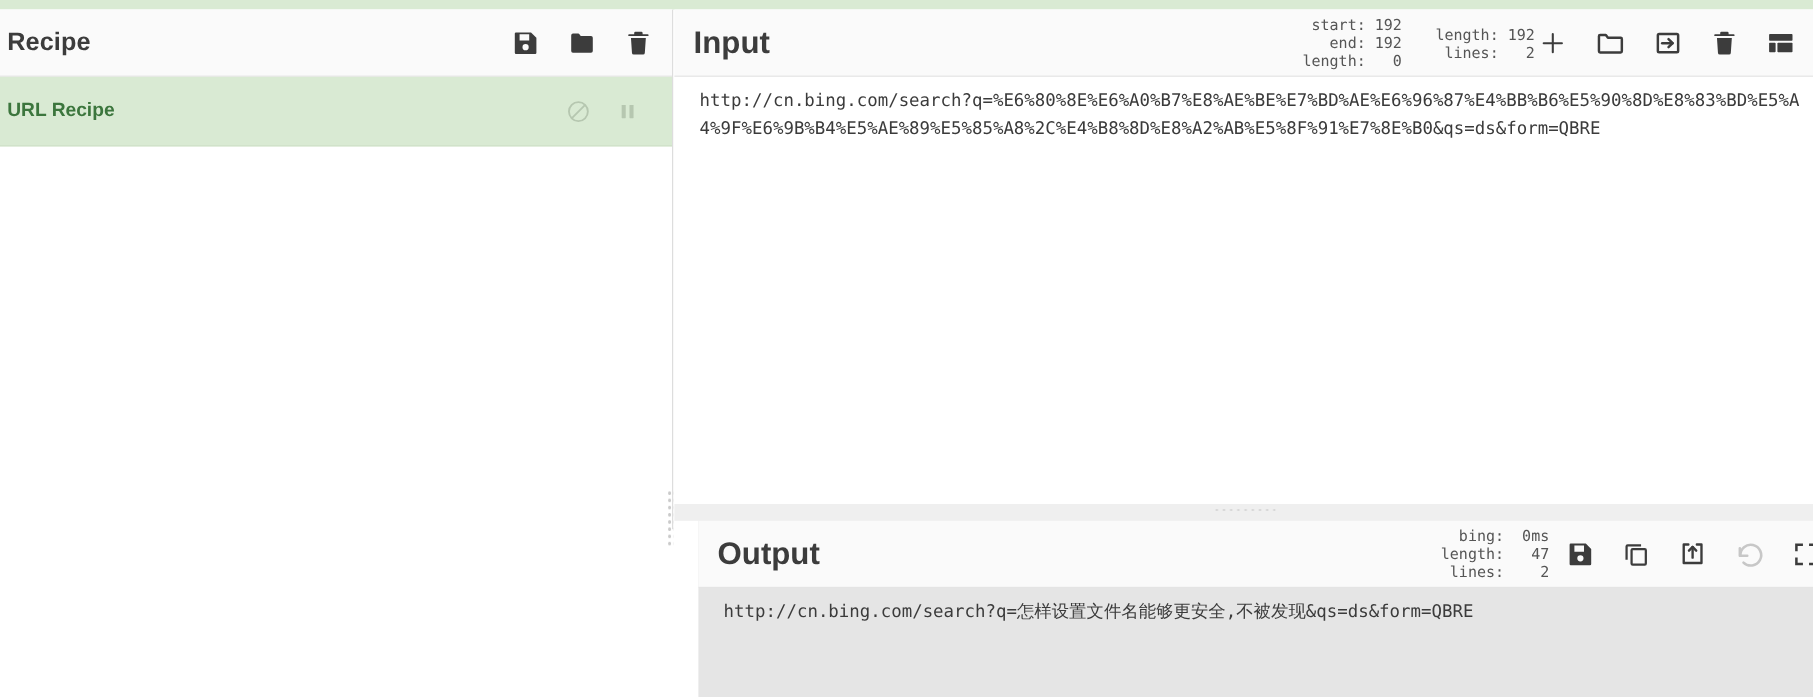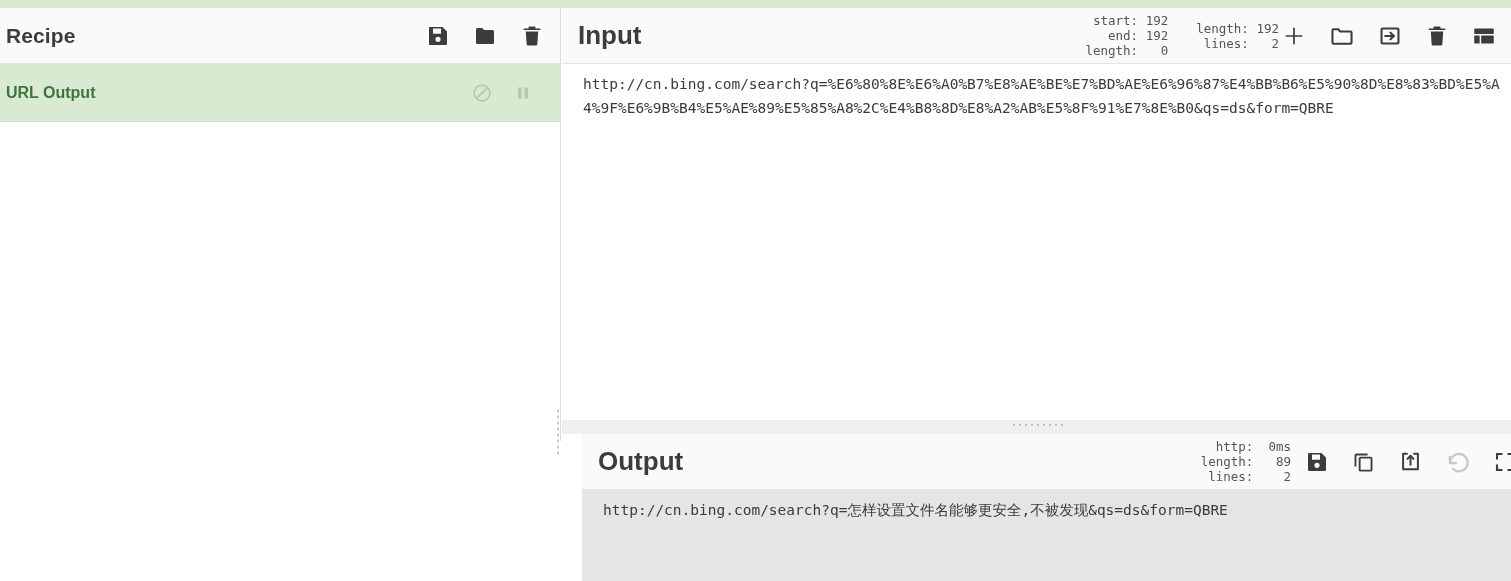--- a/index.html
+++ b/index.html
@@ -239,21 +239,21 @@
         </span>
         <span class="icon-btn" title="Clear recipe">
           <svg width="24" height="24" viewBox="0 0 24 24" fill="currentColor">
             <path d="M9.5 2.5h5a1 1 0 0 1 1 1v1h4.2a.8.8 0 0 1 0 1.6H4.3a.8.8 0 0 1 0-1.6h4.2v-1a1 1 0 0 1 1-1zM5.8 7.6h12.4l-.85 12.55a1.5 1.5 0 0 1-1.5 1.35H8.15a1.5 1.5 0 0 1-1.5-1.35L5.8 7.6z"></path>
           </svg>
         </span>
       </div>
     </div>
 
     <div class="op-row">
-      <div class="op-name">URL Output</div>
+      <div class="op-name">URL Recipe</div>
       <div class="op-actions">
         <span class="op-icon" title="Disable operation">
           <svg width="22" height="22" viewBox="0 0 24 24" fill="none" stroke="currentColor" stroke-width="1.7">
             <circle cx="12" cy="12" r="8.6"></circle>
             <line x1="6.1" y1="17.9" x2="17.9" y2="6.1"></line>
           </svg>
         </span>
         <span class="op-icon" title="Set breakpoint">
           <svg width="22" height="22" viewBox="0 0 24 24" fill="currentColor">
             <rect x="6.6" y="6" width="3.7" height="12" rx="0.4"></rect>
@@ -318,21 +318,21 @@
   <div class="h-splitter">
     <div class="h-grip"></div>
   </div>
 
   <div class="output-pane">
 
     <div class="io-title-bar">
       <div class="io-title">Output</div>
 
       <div class="stats-group" style="right: 240px;">
-        <div class="stat-block"><span>http:</span>  <span>0ms</span><br><span>length:</span>   <span>89</span><br><span>lines:</span>    <span>2</span></div>
+        <div class="stat-block"><span>bing:</span>  <span>0ms</span><br><span>length:</span>   <span>47</span><br><span>lines:</span>    <span>2</span></div>
       </div>
 
       <div class="io-actions" style="right: 14px; gap: 22px;">
         <span class="icon-btn" title="Save output to file">
           <svg width="24" height="24" viewBox="0 0 24 24" fill="currentColor">
             <path d="M4 3h12.5L21 7.5V20a1 1 0 0 1-1 1H4a1 1 0 0 1-1-1V4a1 1 0 0 1 1-1zm3 1.6v5.2h8V4.6H7zm5 8.1a2.6 2.6 0 1 0 0 5.2 2.6 2.6 0 0 0 0-5.2z"></path>
           </svg>
         </span>
         <span class="icon-btn" title="Copy raw output to the clipboard">
           <svg width="25" height="25" viewBox="0 0 24 24" fill="none" stroke="currentColor" stroke-width="1.8" stroke-linejoin="round">

